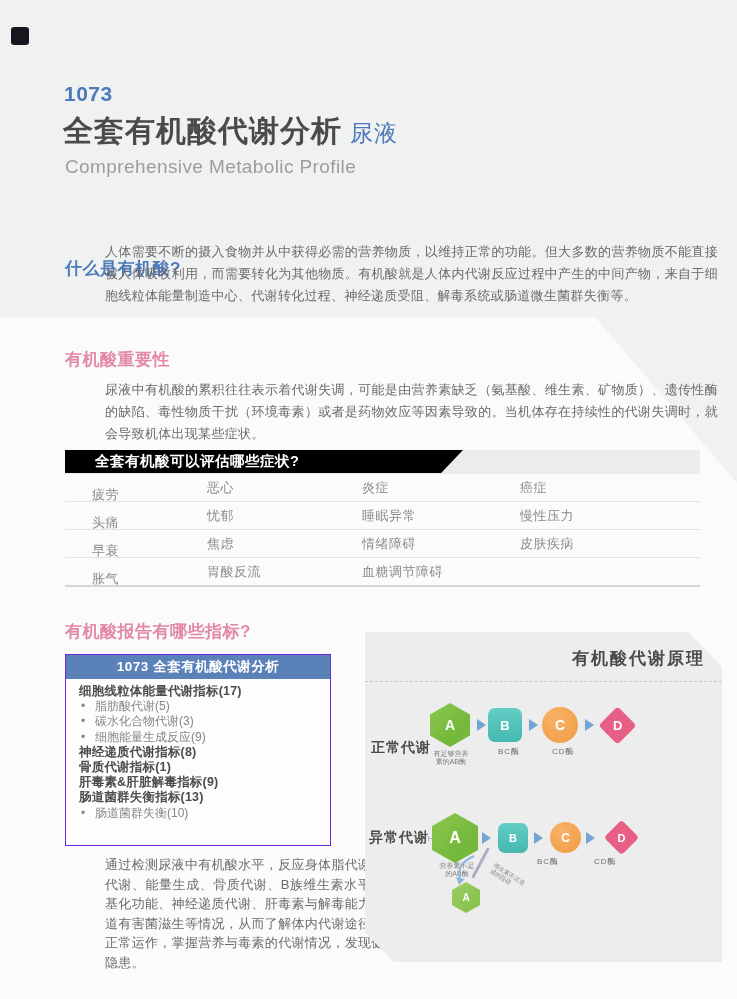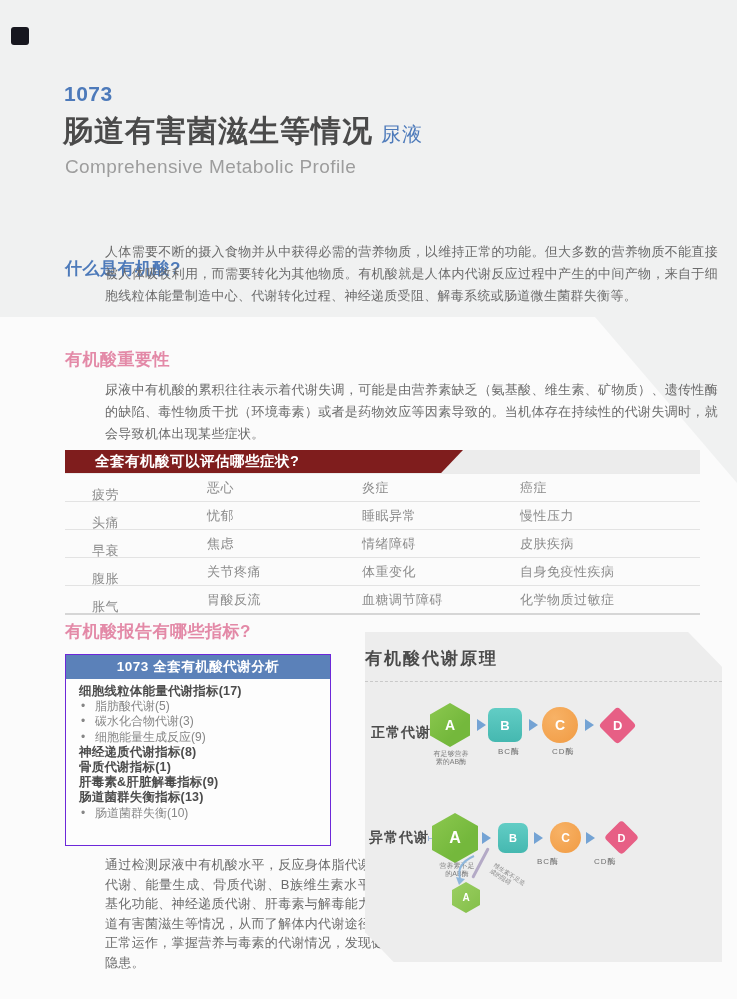--- a/index.html
+++ b/index.html
@@ -11,34 +11,34 @@
   }
   .abs{position:absolute;}
   
   .top-band{left:0;top:0;width:737px;height:317px;background:#f0f1f1;}
   .corner-wedge{left:595px;top:317px;width:142px;height:166px;background:#f0f1f1;
     clip-path:polygon(0 0,100% 0,100% 100%);}
   .brand-logo{left:11px;top:27px;width:18px;height:18px;background:#17171f;border-radius:3px;}
   
   .code{left:64px;top:82px;font-size:21px;font-weight:bold;color:#4d7aba;letter-spacing:.5px;}
   .title-zh{left:63px;top:111px;font-size:30px;font-weight:bold;color:#4a4a4a;letter-spacing:1px;}
-  .title-tag{font-size:20px;font-weight:normal;color:#4d7aba;margin-left:8px;letter-spacing:1px;}
+  .title-tag{font-size:23px;font-weight:normal;color:#4d7aba;margin-left:8px;letter-spacing:1px;}
   .title-en{left:65px;top:156px;font-size:19px;color:#9d9d9d;letter-spacing:.4px;}
   
   .h-blue{left:65px;top:209px;font-size:17px;font-weight:bold;color:#4d7aba;letter-spacing:.5px;margin-top:48px;}
   .h-pink1{left:65px;top:348px;font-size:17px;font-weight:bold;color:#e389a7;letter-spacing:.5px;}
   .h-pink2{left:65px;top:620px;font-size:17px;font-weight:bold;color:#e389a7;letter-spacing:.5px;}
   
   .para{color:#6b6b6b;font-size:13px;line-height:22px;text-align:justify;letter-spacing:.3px;margin-left:40px;}
   .p1{left:65px;top:241px;width:613px;}
   .p2{left:65px;top:379px;width:613px;}
   .p3{left:65px;top:855px;width:293px;line-height:19.6px;}
   
   .banner-strip{left:65px;top:450px;width:635px;height:23px;background:#ececec;}
-  .banner{left:65px;top:450px;width:398px;height:23px;background:#7f1d1d;
+  .banner{left:65px;top:450px;width:398px;height:23px;background:#000000;
     clip-path:polygon(0 0,100% 0,94.5% 100%,0 100%);}
   .banner span{display:block;padding-left:30px;line-height:23px;color:#ffffff;
     font-size:14.5px;font-weight:bold;letter-spacing:.5px;}
   .sym-table{left:65px;top:473px;width:635px;border-top:1px solid #ebebeb;}
   .sym-row{display:flex;height:27px;align-items:center;border-bottom:1px solid #e3e3e3;
     color:#8b8b8b;font-size:13px;letter-spacing:.5px;}
   .sym-row:last-child{border-bottom:2px solid #d6d6d6;}
   .sym-c0{width:115px;padding-left:27px;margin-top:15px;}
   .sym-c1{width:155px;}
   .sym-c2{width:158px;}
@@ -48,21 +48,21 @@
   .ind-head{height:24px;background:#5b81b9;color:#fff;font-size:13.5px;font-weight:bold;
     text-align:center;line-height:24px;letter-spacing:.5px;}
   .ind-list{padding:5px 6px 0 13px;}
   .ind-item{line-height:15.2px;font-size:12.5px;}
   .ind-item.bold{color:#4c4c4c;font-weight:bold;letter-spacing:.2px;}
   .ind-item.bullet{color:#868686;font-size:12px;padding-left:16px;position:relative;}
   .ind-item.bullet::before{content:"•";position:absolute;left:2px;color:#868686;}
   
   .panel{left:365px;top:632px;width:357px;height:330px;background:#ededed;
     clip-path:polygon(0 0,90.5% 0,100% 10.5%,100% 100%,8% 100%,0 91%);}
-  .panel-title{left:365px;top:647px;width:340px;text-align:left;font-size:17px;
+  .panel-title{left:365px;top:647px;width:340px;text-align:right;font-size:17px;
     font-weight:bold;color:#4a4a4a;letter-spacing:2px;}
   .panel-dash{left:365px;top:681px;width:357px;border-top:1px dashed #c9c9c9;}
   .row-label{font-size:14px;font-weight:bold;color:#4c4c4c;letter-spacing:1px;}
   .conn{height:1px;background:#9db8d8;width:12px;}
   .conn::before{content:"";position:absolute;left:0;top:-2px;width:1px;height:5px;background:#9db8d8;}
   .hex{clip-path:polygon(50% 0,100% 26%,100% 74%,50% 100%,0 74%,0 26%);
     background:linear-gradient(135deg,#8cc84f 0%,#74b83c 65%);
     display:flex;align-items:center;justify-content:center;color:#fff;font-weight:bold;}
   .sq{background:linear-gradient(180deg,#62cdc5,#45b8b0);border-radius:7px;
     display:flex;align-items:center;justify-content:center;color:#fff;font-weight:bold;}
@@ -79,21 +79,21 @@
 </style>
 </head>
 <body>
 
 <div class="abs top-band"></div>
 <div class="abs corner-wedge"></div>
 <div class="abs brand-logo"></div>
 
 <div class="abs code">1073</div>
 <div class="abs title-zh">
-  <span>肠道有害菌滋生等情况</span><span class="title-tag">尿液</span>
+  <span>全套有机酸代谢分析</span><span class="title-tag">尿液</span>
 </div>
 <div class="abs title-en">Comprehensive Metabolic Profile</div>
 
 <div class="abs h-blue">什么是有机酸?</div>
 <div class="abs para p1">人体需要不断的摄入食物并从中获得必需的营养物质，以维持正常的功能。但大多数的营养物质不能直接被人体吸收利用，而需要转化为其他物质。有机酸就是人体内代谢反应过程中产生的中间产物，来自于细胞线粒体能量制造中心、代谢转化过程、神经递质受阻、解毒系统或肠道微生菌群失衡等。</div>
 
 <div class="abs h-pink1">有机酸重要性</div>
 <div class="abs para p2">尿液中有机酸的累积往往表示着代谢失调，可能是由营养素缺乏（氨基酸、维生素、矿物质）、遗传性酶的缺陷、毒性物质干扰（环境毒素）或者是药物效应等因素导致的。当机体存在持续性的代谢失调时，就会导致机体出现某些症状。</div>
 
 <div class="abs banner-strip"></div>
@@ -113,30 +113,23 @@
     <div class="sym-c2">睡眠异常</div>
     <div class="sym-c3">慢性压力</div>
   </div>
   <div class="sym-row">
     <div class="sym-c0">早衰</div>
     <div class="sym-c1">焦虑</div>
     <div class="sym-c2">情绪障碍</div>
     <div class="sym-c3">皮肤疾病</div>
   </div>
   <div class="sym-row">
-    <div class="sym-c0">腹胀</div>
-    <div class="sym-c1">关节疼痛</div>
-    <div class="sym-c2">体重变化</div>
-    <div class="sym-c3">自身免疫性疾病</div>
-  </div>
-  <div class="sym-row">
     <div class="sym-c0">胀气</div>
     <div class="sym-c1">胃酸反流</div>
     <div class="sym-c2">血糖调节障碍</div>
-    <div class="sym-c3">化学物质过敏症</div>
   </div>
 </div>
 
 <div class="abs h-pink2">有机酸报告有哪些指标?</div>
 <div class="abs ind-box">
   <div class="ind-head">1073 全套有机酸代谢分析</div>
   <div class="ind-list">
     <div class="ind-item bold">细胞线粒体能量代谢指标(17)</div>
     <div class="ind-item bullet">脂肪酸代谢(5)</div>
     <div class="ind-item bullet">碳水化合物代谢(3)</div>
@@ -147,21 +140,21 @@
     <div class="ind-item bold">肠道菌群失衡指标(13)</div>
     <div class="ind-item bullet">肠道菌群失衡(10)</div>
   </div>
 </div>
 <div class="abs para p3">通过检测尿液中有机酸水平，反应身体脂代谢、糖代谢、能量生成、骨质代谢、B族维生素水平、甲基化功能、神经递质代谢、肝毒素与解毒能力、肠道有害菌滋生等情况，从而了解体内代谢途径是否正常运作，掌握营养与毒素的代谢情况，发现健康隐患。</div>
 
 <div class="abs panel"></div>
 <div class="abs panel-title">有机酸代谢原理</div>
 <div class="abs panel-dash"></div>
 
-<div class="abs row-label" style="left:371px;top:724px;">正常代谢</div>
+<div class="abs row-label" style="left:371px;top:739px;">正常代谢</div>
 <div class="abs conn" style="left:432px;top:725px;"></div>
 <div class="abs hex" style="left:430px;top:703px;width:40px;height:44px;font-size:14px;">
     <span>A</span>
   </div>
 <div class="abs arr" style="left:477px;top:719px;"></div>
 <div class="abs sq" style="left:488px;top:708px;width:34px;height:34px;font-size:13px;">
     <span>B</span>
   </div>
 <div class="abs arr" style="left:529px;top:719px;"></div>
 <div class="abs cir" style="left:542px;top:707px;width:36px;height:36px;font-size:14px;">

